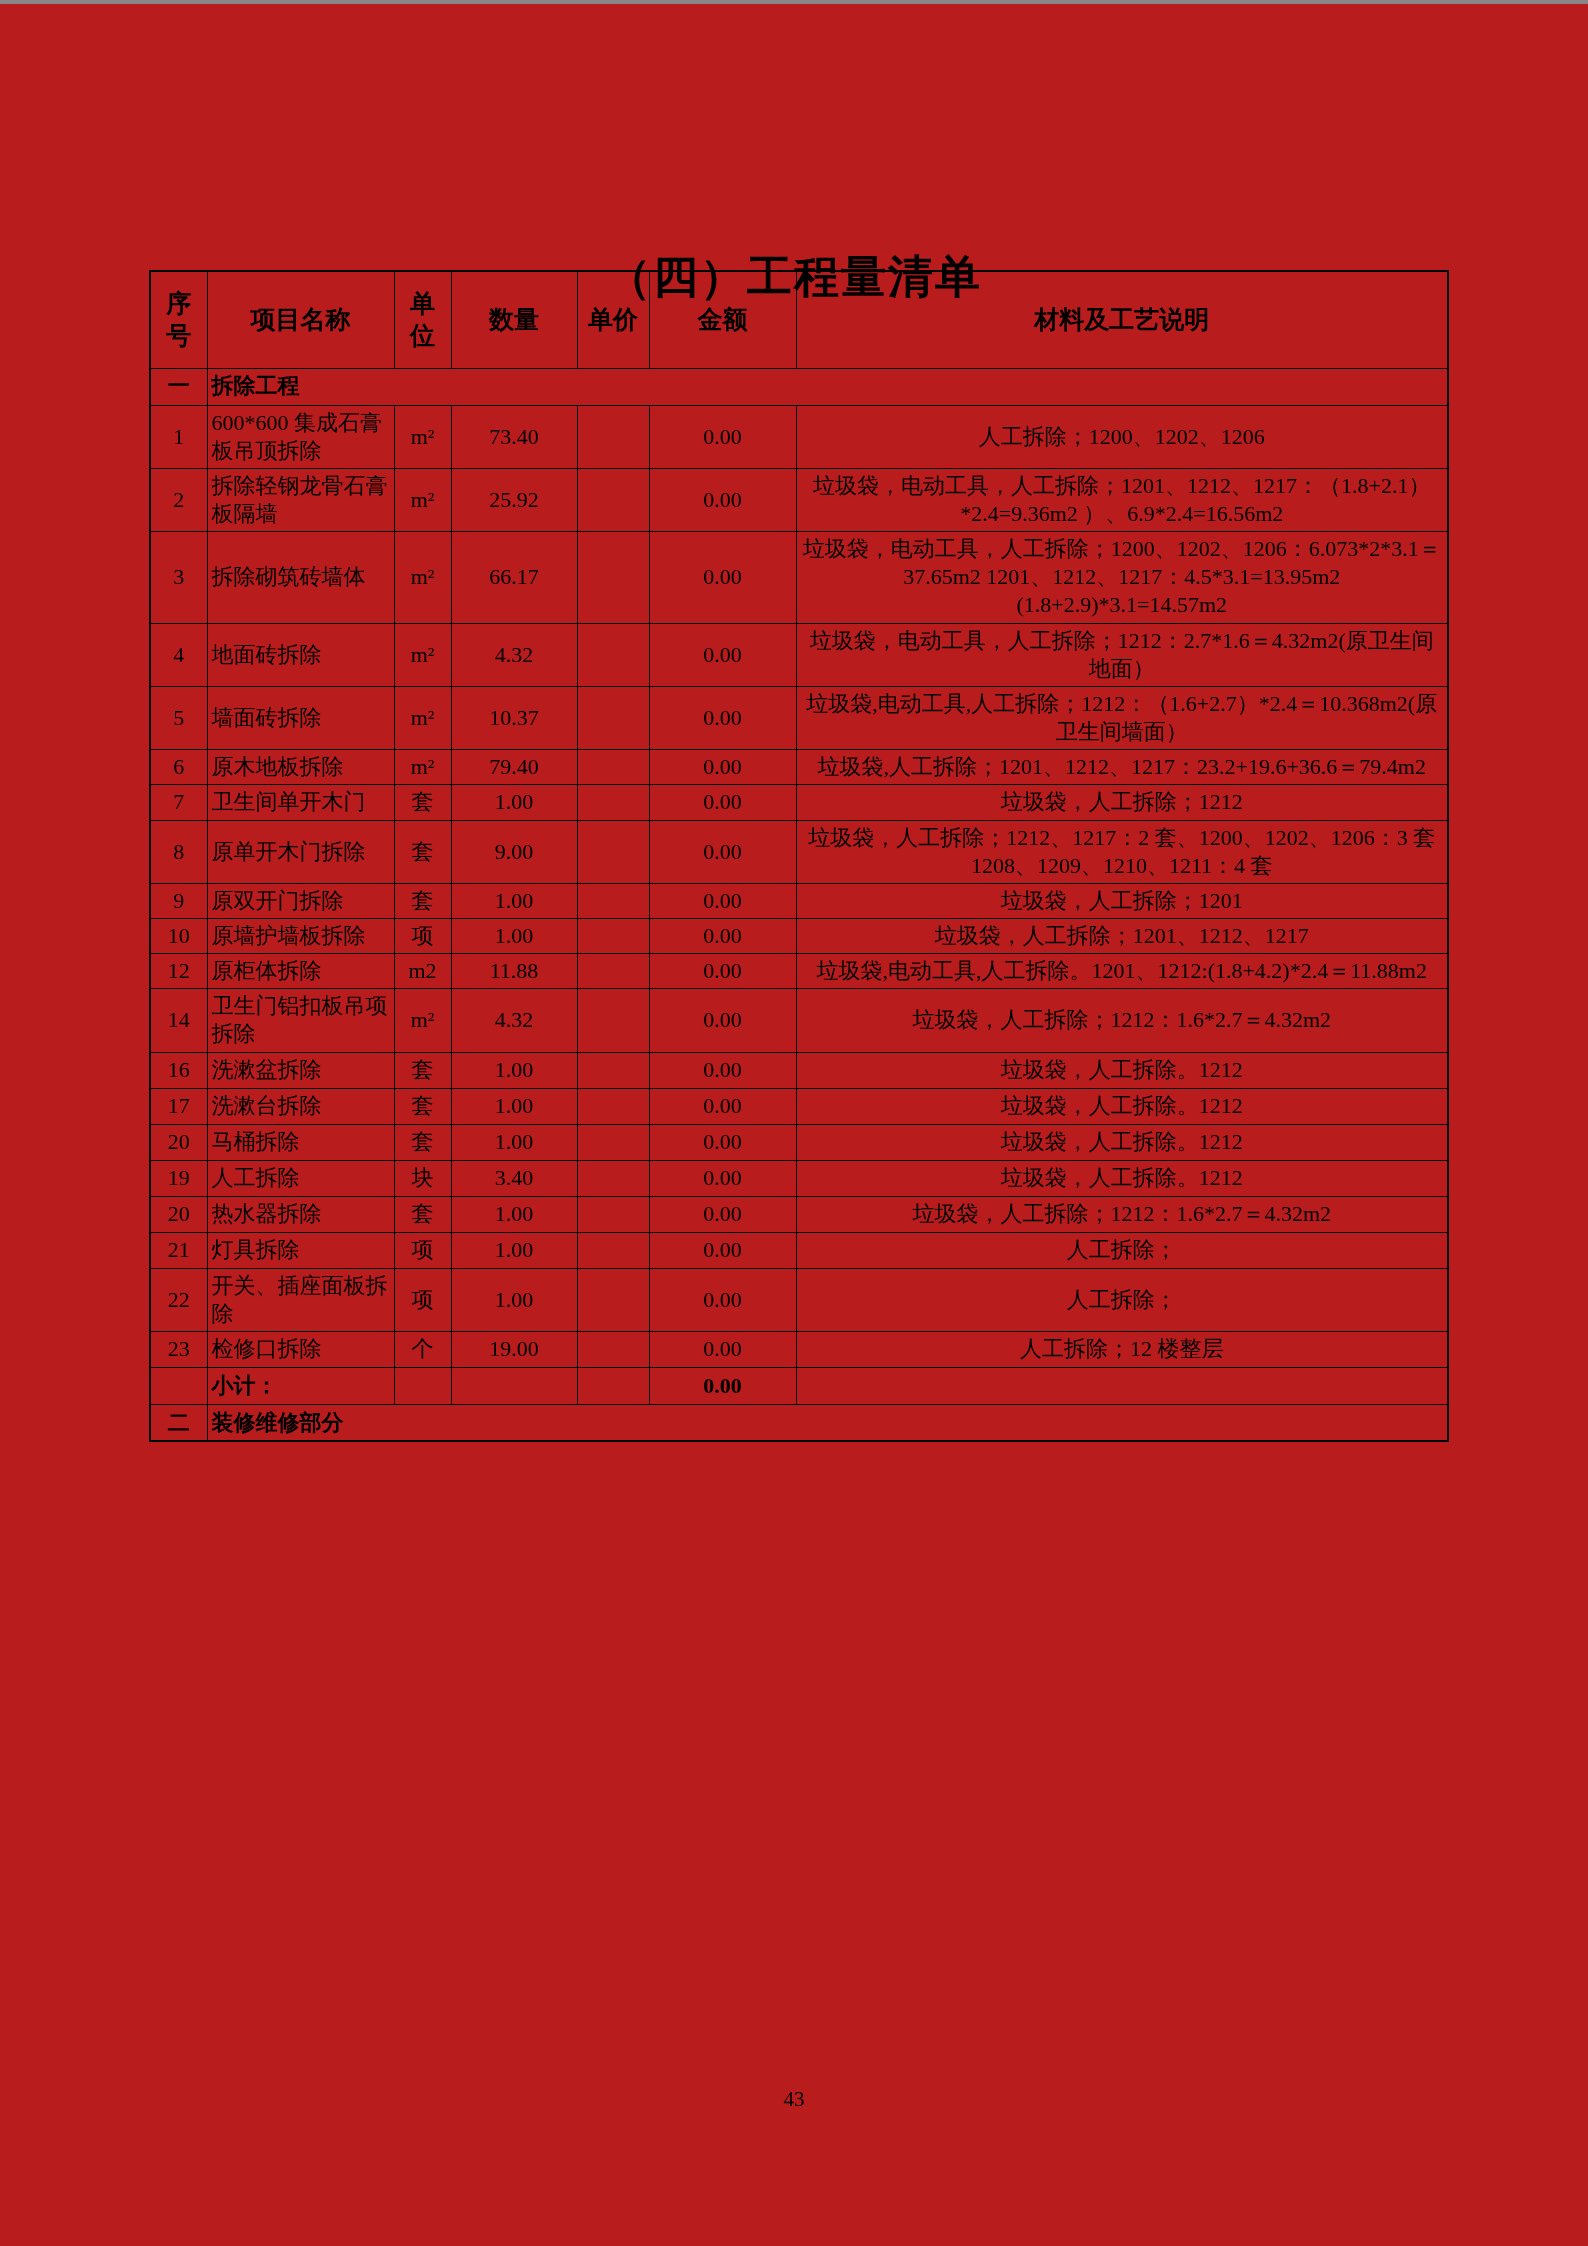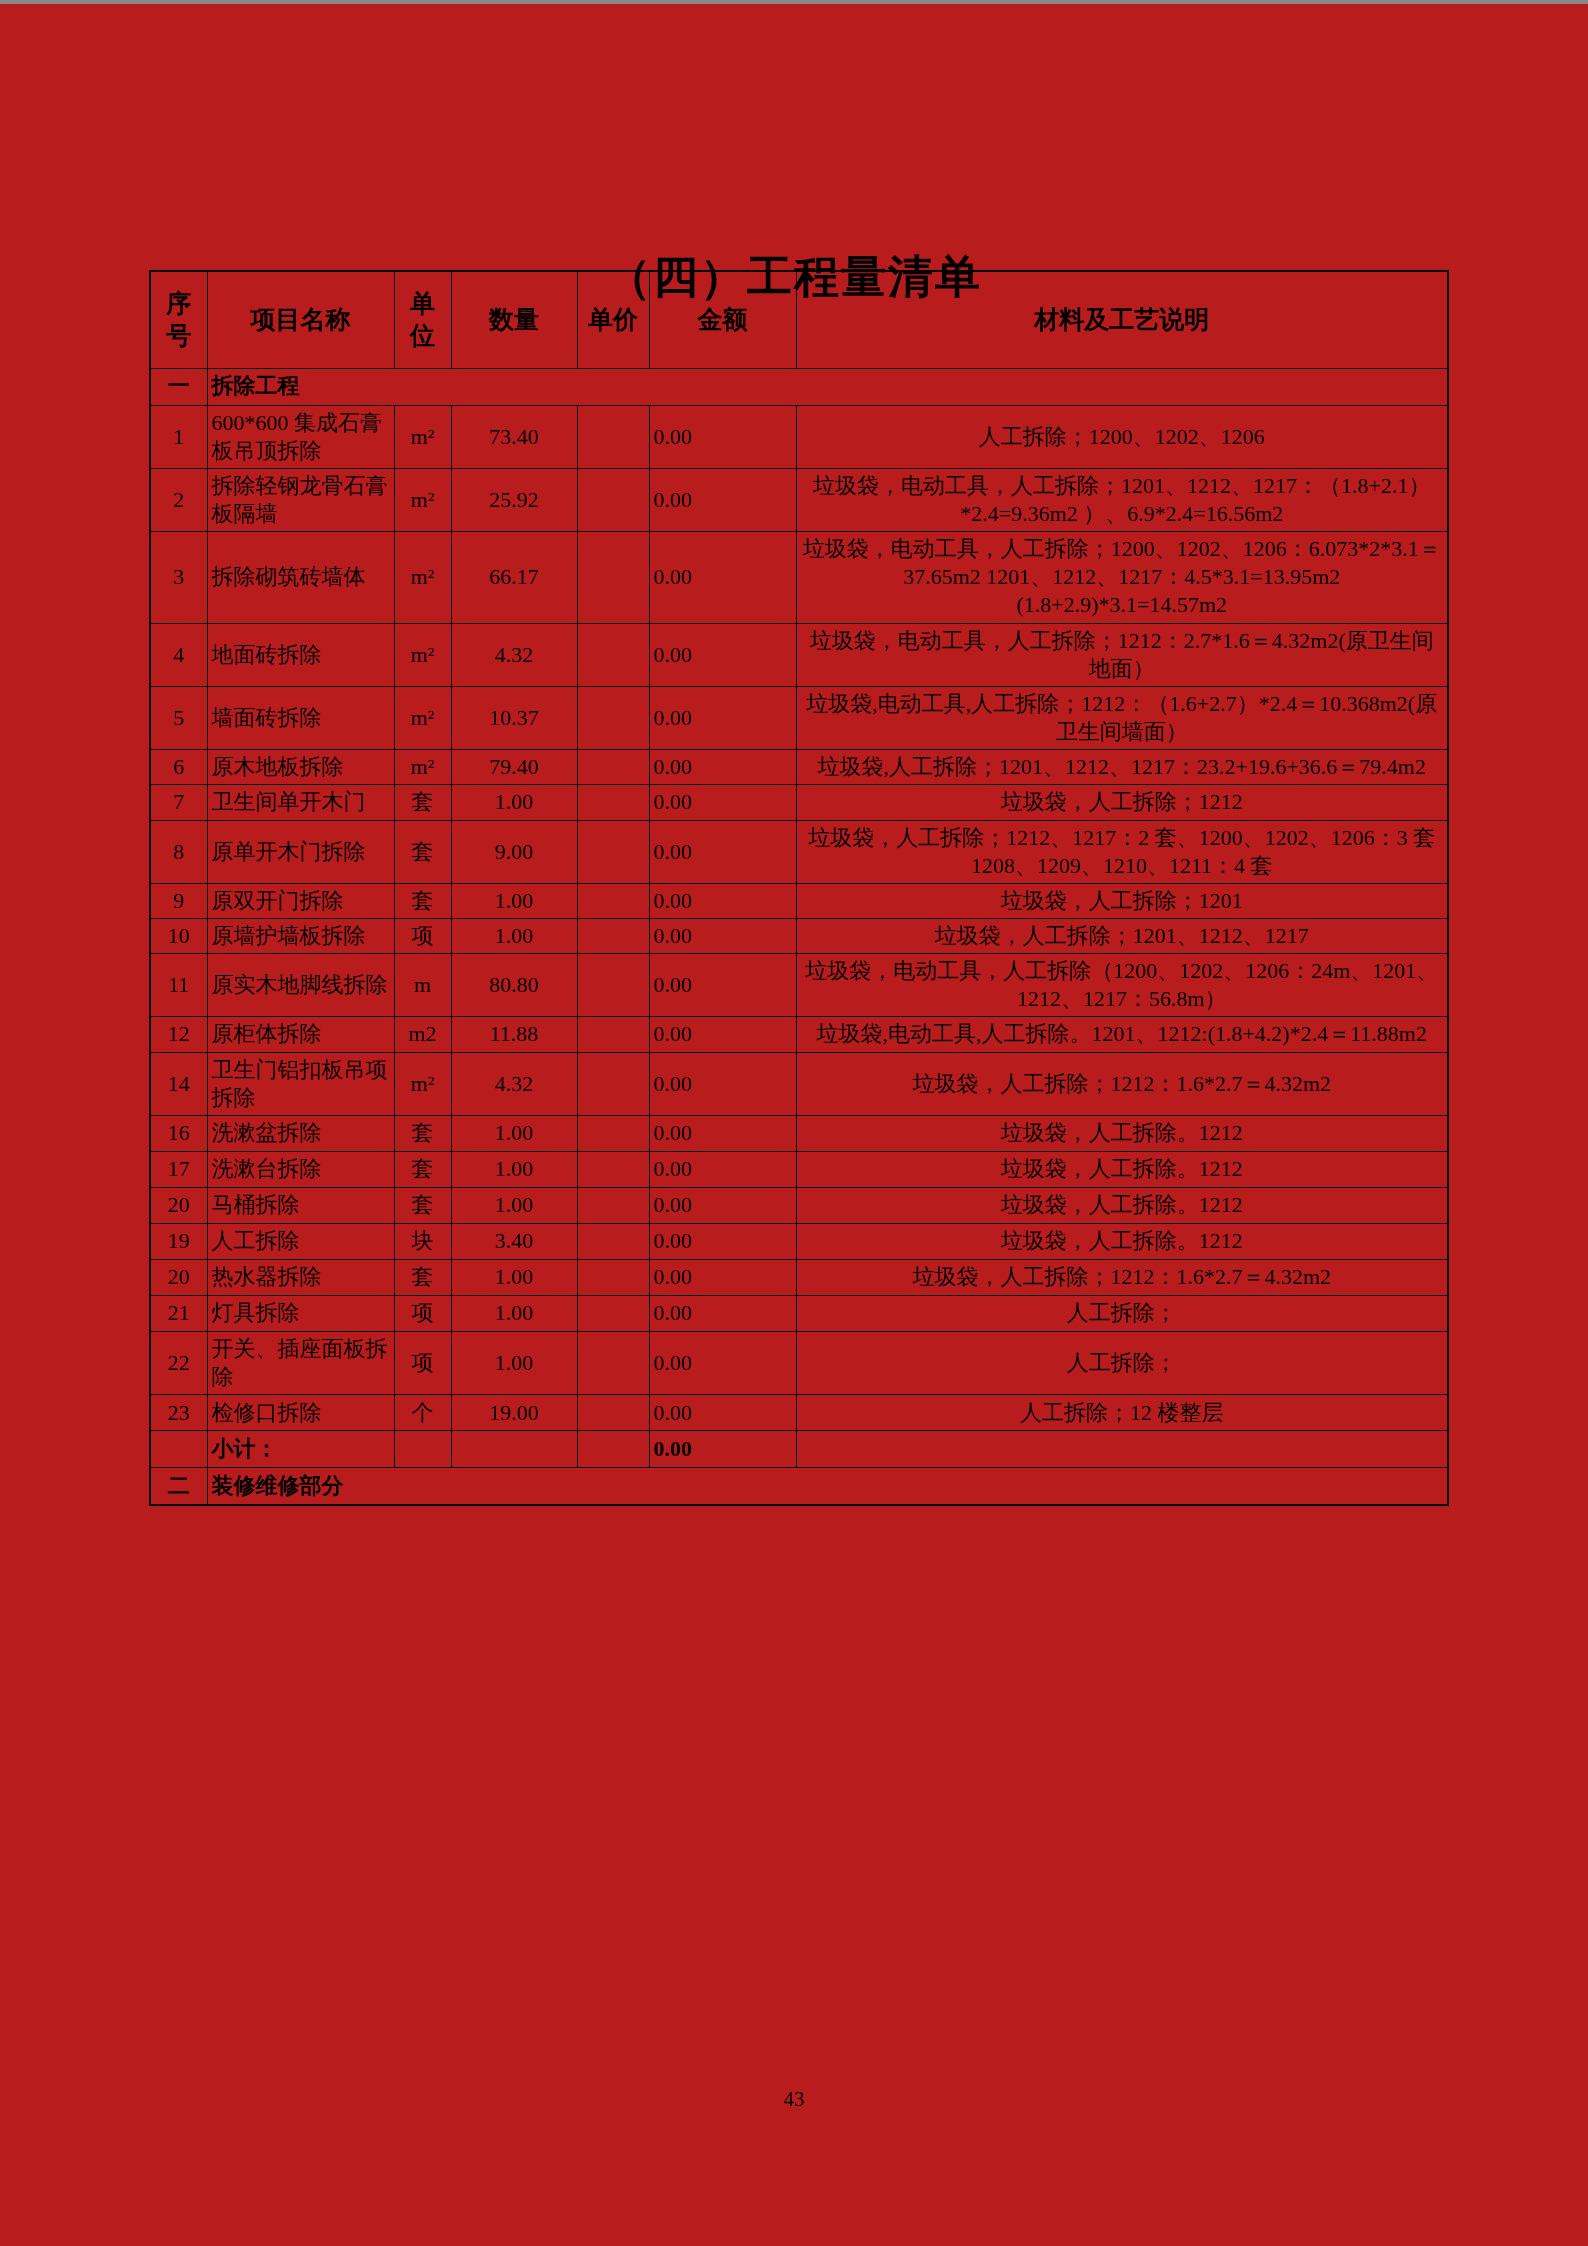--- a/index.html
+++ b/index.html
@@ -41,21 +41,21 @@
     font-size:25px;
     text-align:center;
     padding:2px 10px;
     word-break:break-all;
   }
   td.c-no{text-align:center;}
   td.c-name{text-align:left;padding-left:10px;}
   td.c-unit{text-align:center;font-size:21px;}
   td.c-qty{text-align:center;}
   td.c-price{text-align:center;}
-  td.c-amt{text-align:left;}
+  td.c-amt{text-align:center;}
   td.c-desc{text-align:center;font-size:21px;}
   tr.section td{font-weight:bold;}
   tr.section{height:37px;}
   tr.subtotal td.c-name{font-weight:bold;}
   tr.subtotal td.c-amt{font-weight:bold;}
   tr.subtotal{height:37px;}
   tr.item-s{height:36px;}
   .page-number{
     position:absolute;
     left:0;right:0;
@@ -181,29 +181,20 @@
         <tr class="item">
           <td class="c-no">10</td>
           <td class="c-name">原墙护墙板拆除</td>
           <td class="c-unit">项</td>
           <td class="c-qty">1.00</td>
           <td class="c-price"></td>
           <td class="c-amt">0.00</td>
           <td class="c-desc">垃圾袋，人工拆除；1201、1212、1217</td>
         </tr>
         <tr class="item">
-          <td class="c-no">11</td>
-          <td class="c-name">原实木地脚线拆除</td>
-          <td class="c-unit">m</td>
-          <td class="c-qty">80.80</td>
-          <td class="c-price"></td>
-          <td class="c-amt">0.00</td>
-          <td class="c-desc">垃圾袋，电动工具，人工拆除（1200、1202、1206：24m、1201、1212、1217：56.8m）</td>
-        </tr>
-        <tr class="item">
           <td class="c-no">12</td>
           <td class="c-name">原柜体拆除</td>
           <td class="c-unit">m2</td>
           <td class="c-qty">11.88</td>
           <td class="c-price"></td>
           <td class="c-amt">0.00</td>
           <td class="c-desc">垃圾袋,电动工具,人工拆除。1201、1212:(1.8+4.2)*2.4＝11.88m2</td>
         </tr>
         <tr class="item">
           <td class="c-no">14</td>

